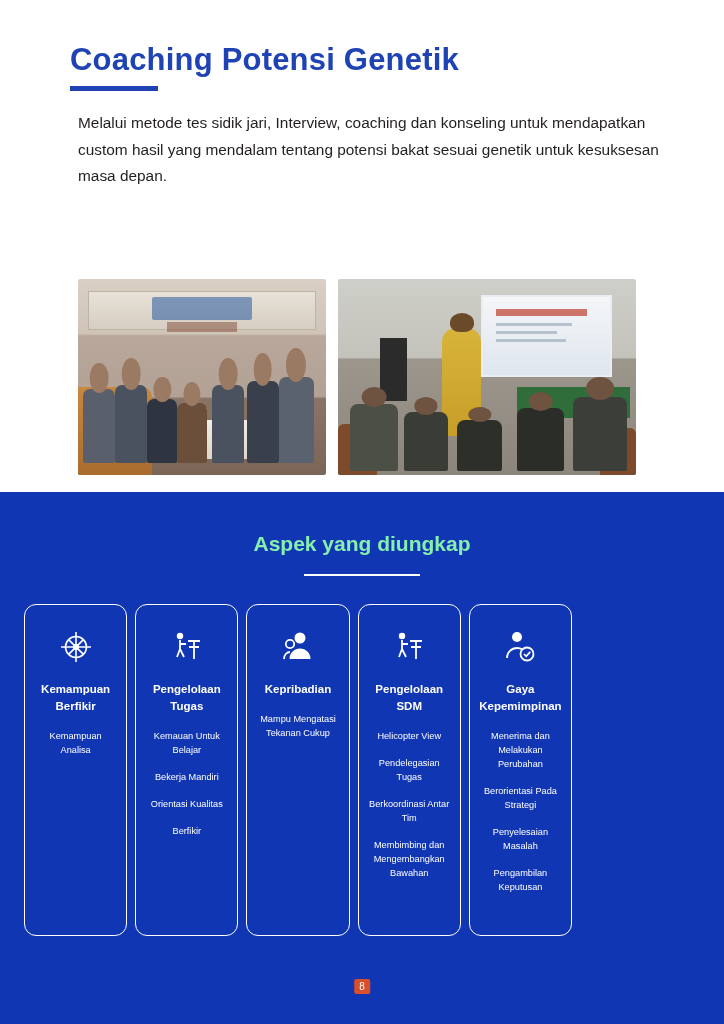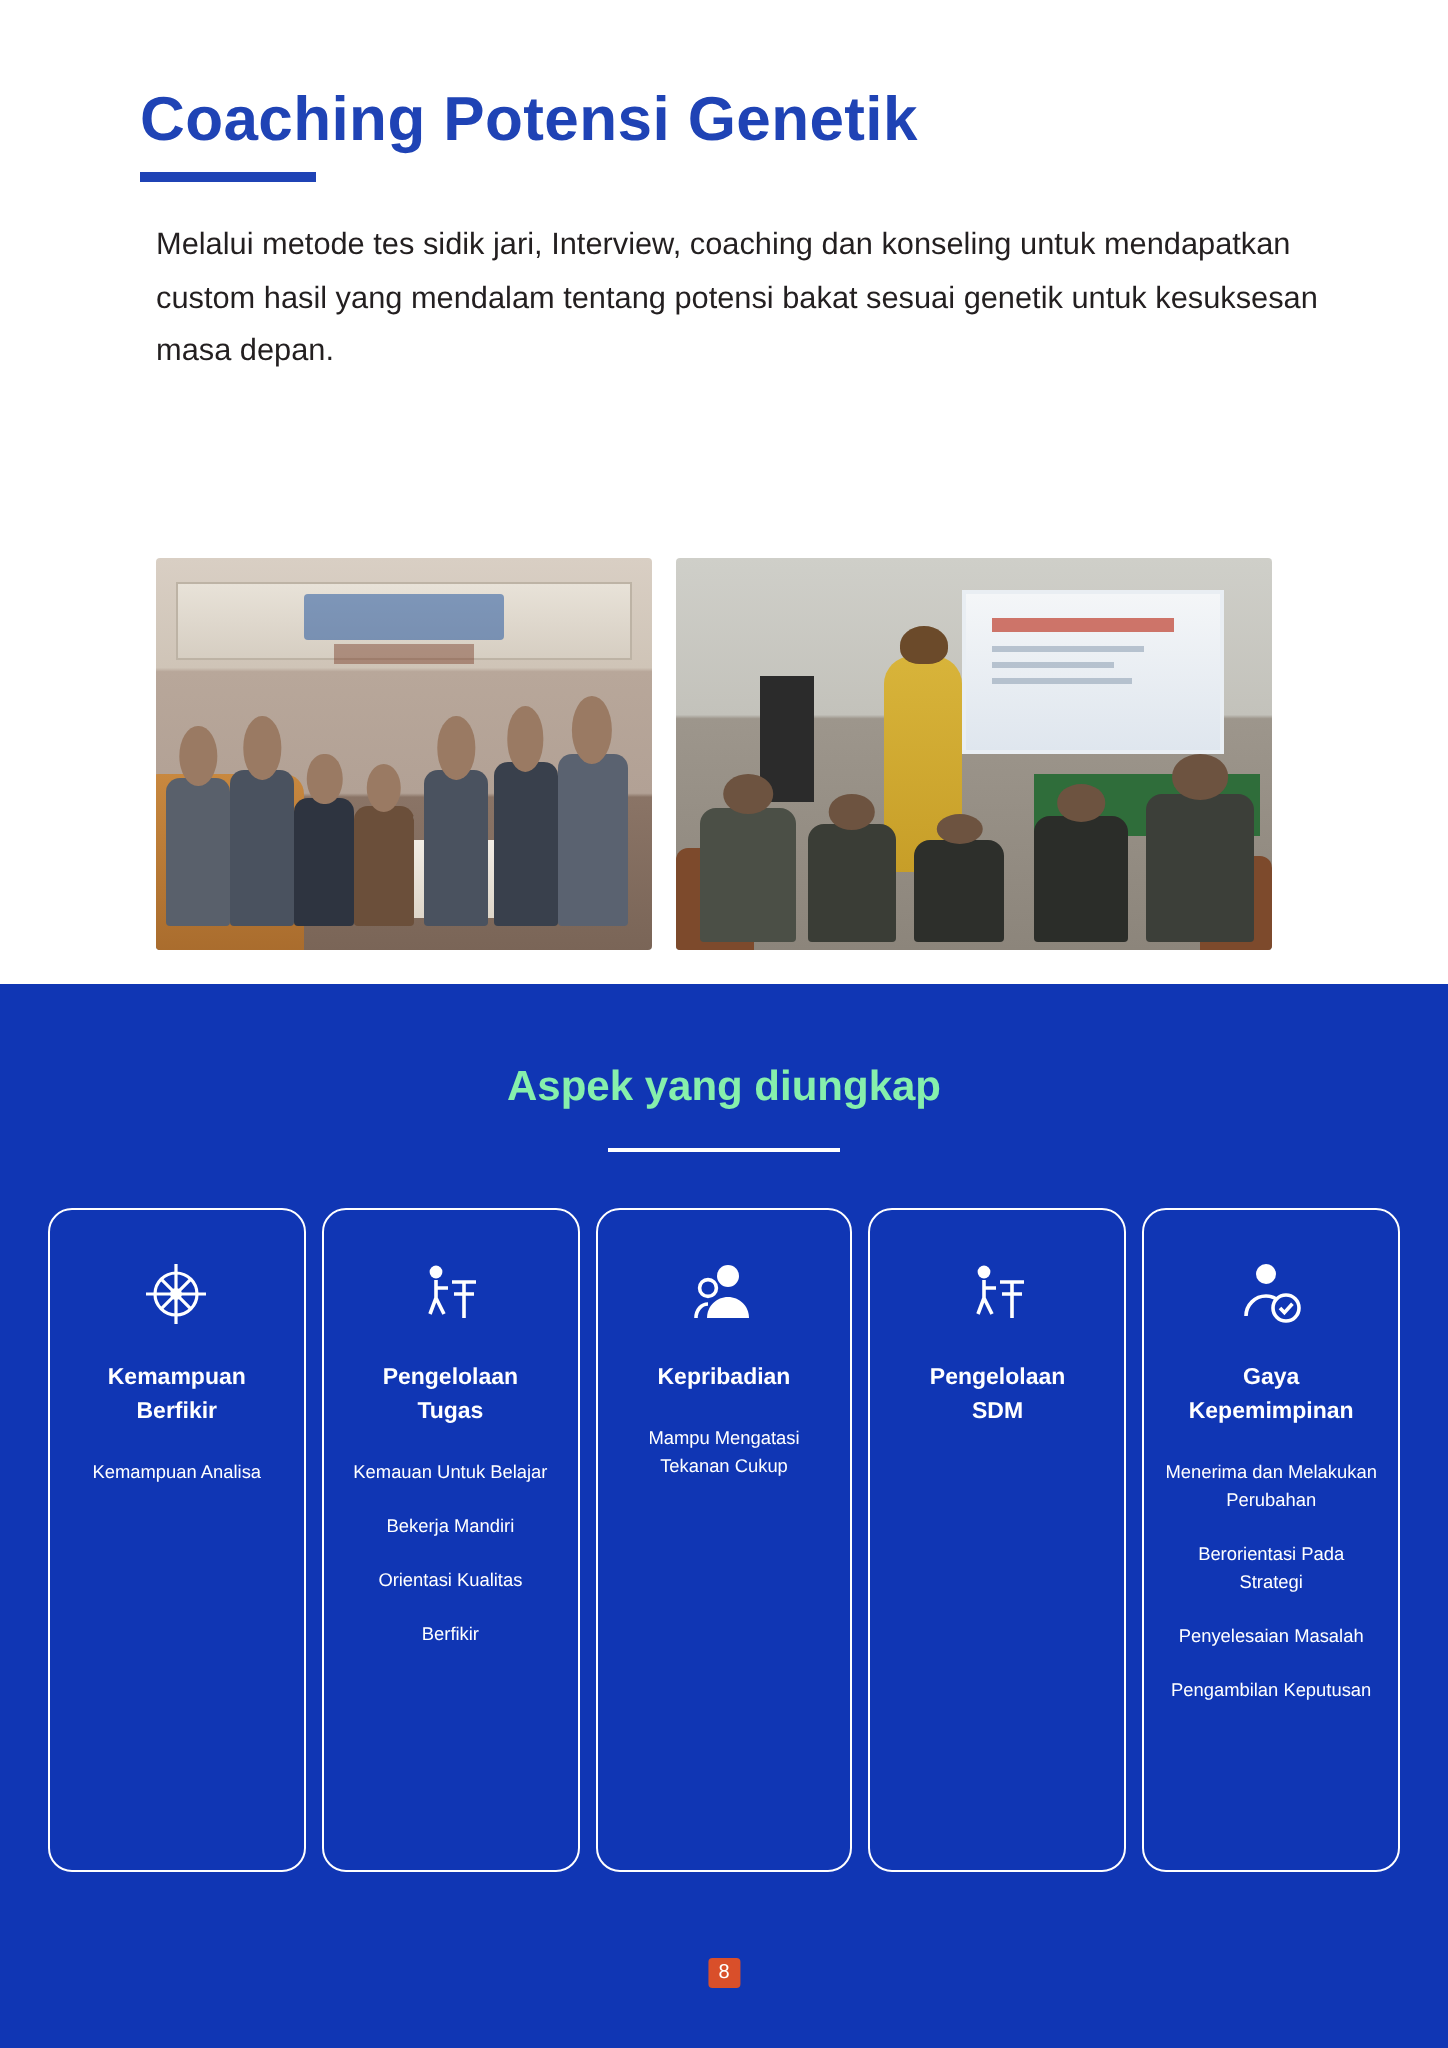--- a/index.html
+++ b/index.html
@@ -215,21 +215,21 @@
     top: 82px; left: 50%;
     transform: translateX(-50%);
     width: 116px; height: 2px;
     background: #ffffff;
   }
 
   .cards {
     position: absolute;
     top: 112px;
     left: 24px;
-    width: 676px;
+    width: 548px;
     display: flex;
     gap: 8px;
   }
   .card {
     width: 132px;
     height: 332px;
     border: 1.4px solid #ffffff;
     border-radius: 12px;
     padding: 18px 8px 10px;
     text-align: center;
@@ -385,20 +385,26 @@
       <div class="card">
         <div class="card-icon">
           <svg width="40" height="40" viewBox="0 0 40 40" fill="none" stroke="#ffffff" stroke-width="1.8">
             <circle cx="13" cy="9" r="3.2" fill="#ffffff" stroke="none"></circle>
             <path d="M13 13v9M13 17h6M13 22l-3 8M13 22l4 8"></path>
             <path d="M21 14h12M27 14v18M22 20h10"></path>
           </svg>
         </div>
         <div class="card-title">Pengelolaan
 SDM</div>
+        <div class="card-items">
+          <div class="card-item">Helicopter View</div>
+          <div class="card-item">Pendelegasian Tugas</div>
+          <div class="card-item">Berkoordinasi Antar Tim</div>
+          <div class="card-item">Membimbing dan Mengembangkan Bawahan</div>
+        </div>
       </div>
 
       <div class="card">
         <div class="card-icon">
           <svg width="40" height="40" viewBox="0 0 40 40" fill="none" stroke="#ffffff" stroke-width="1.8">
             <circle cx="17" cy="10" r="5" fill="#ffffff" stroke="none"></circle>
             <path d="M7 31c0-5.5 4.5-10 10-10 2 0 3.9.6 5.4 1.6" fill="none"></path>
             <circle cx="27" cy="27" r="6.5"></circle>
             <path d="M24 27l2.2 2.3 4-4.4"></path>
           </svg>

